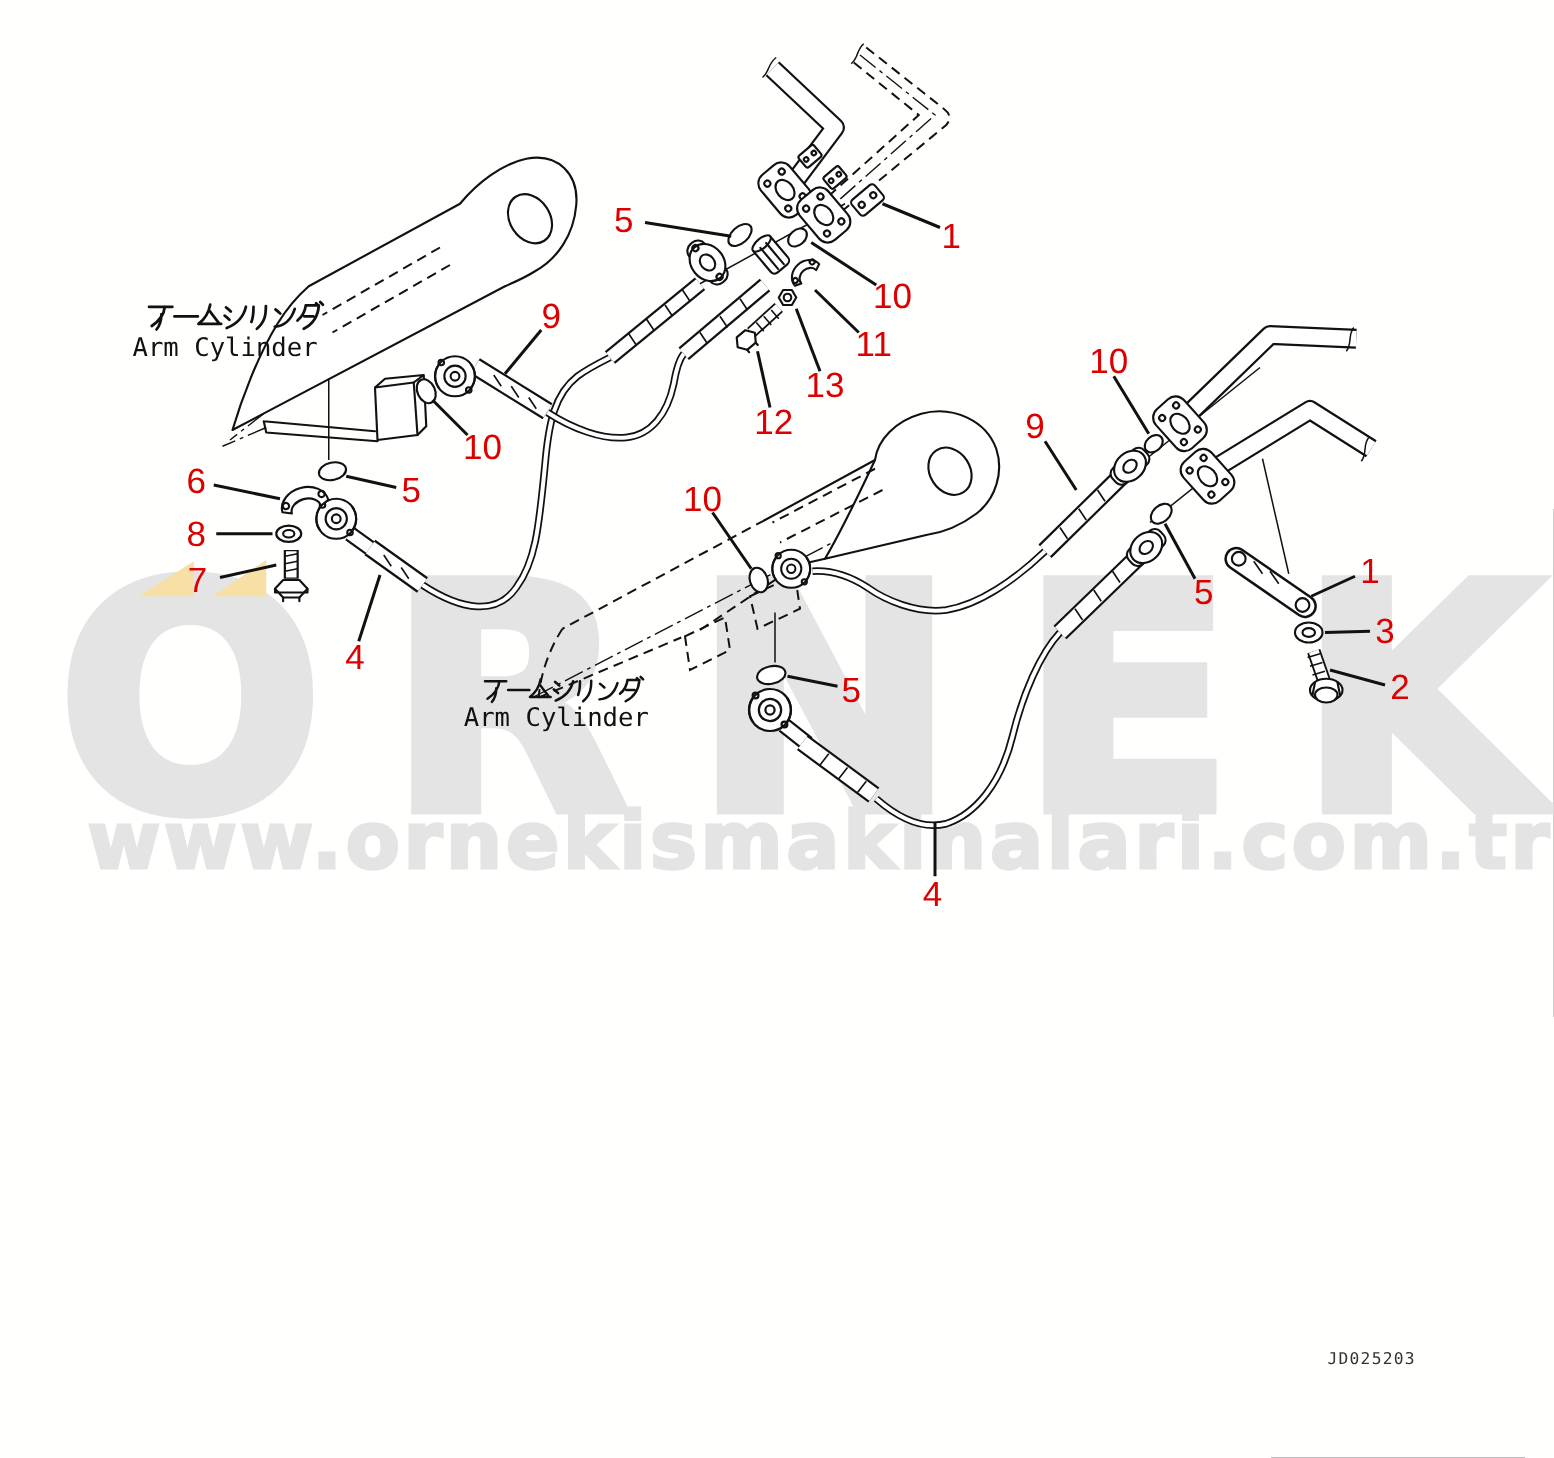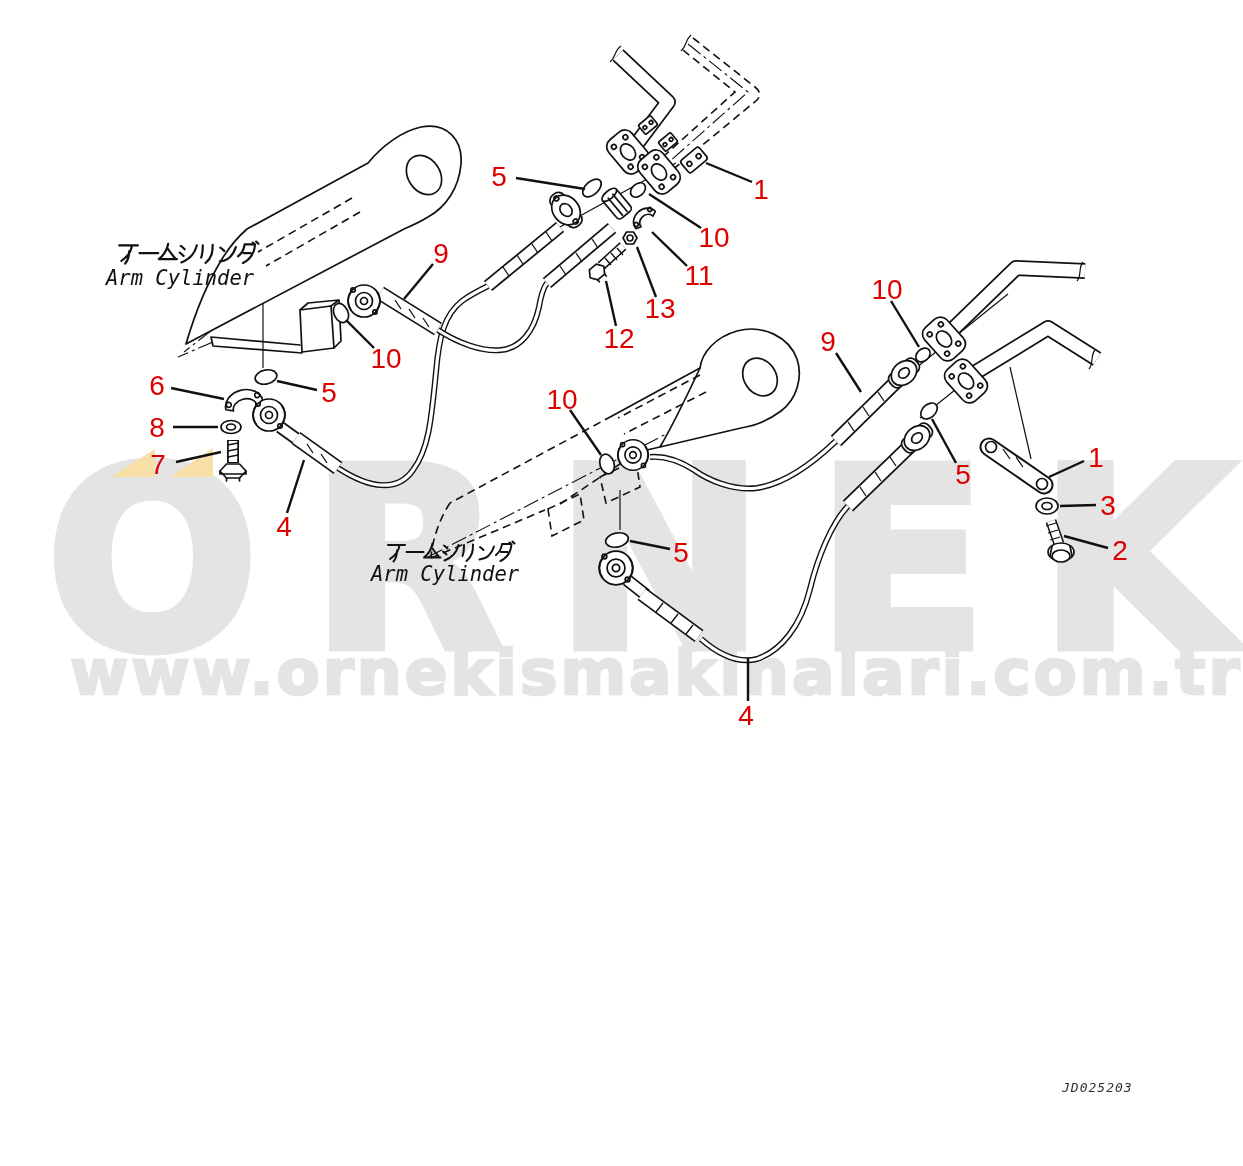--- a/index.html
+++ b/index.html
@@ -10,21 +10,21 @@
         font-family:"Liberation Sans",sans-serif;}
   
   .wm-brand{position:absolute;left:46px;top:436px;font-family:"DejaVu Sans",sans-serif;
     font-weight:bold;font-size:250px;line-height:1;letter-spacing:52px;color:var(--wm);
     -webkit-text-stroke:9px var(--wm);white-space:nowrap;user-select:none;}
   .wm-url{position:absolute;left:70px;top:641px;font-family:"DejaVu Sans",sans-serif;
     font-weight:bold;font-size:63px;line-height:1;letter-spacing:3px;color:var(--wm);
     -webkit-text-stroke:2.5px var(--wm);white-space:nowrap;user-select:none;}
   
   .techtext{position:absolute;font-family:"DejaVu Sans Mono","Liberation Mono",monospace;
-    color:var(--ink);white-space:nowrap;font-style:italic;}
+    color:var(--ink);white-space:nowrap;}
   .cyl-en-1{left:106px;top:266px;font-size:20.5px;letter-spacing:0px;}
   .cyl-en-2{left:371px;top:562px;font-size:20.5px;}
   .drawno{left:1062px;top:1080px;font-size:13px;letter-spacing:1px;color:#333;}
   .jp-hidden{position:absolute;opacity:0;font-size:24px;pointer-events:none;}
   .jp-1{left:117px;top:238px;} .jp-2{left:386px;top:538px;}
   
   svg.art{position:absolute;left:0;top:0;}
   .ln{fill:none;stroke:var(--ink);stroke-width:1.7;stroke-linecap:round;stroke-linejoin:round;}
   .lnw{fill:#fff;stroke:var(--ink);stroke-width:1.7;stroke-linejoin:round;}
   .thin{fill:none;stroke:var(--ink);stroke-width:1.2;}

